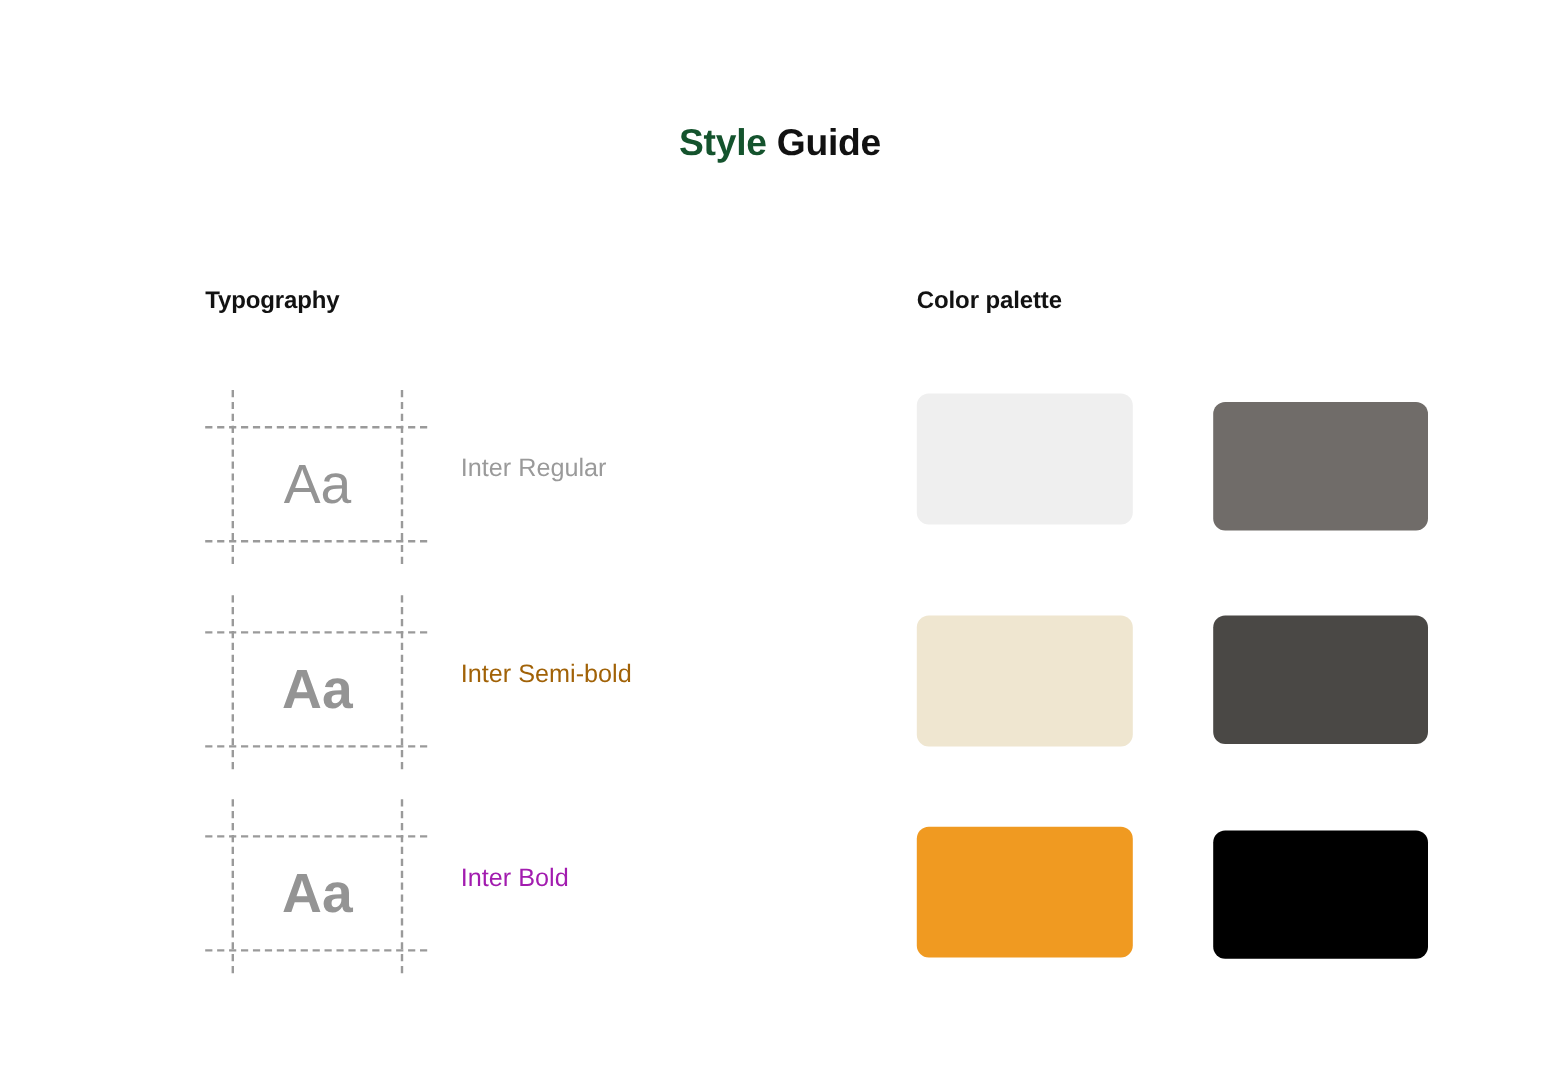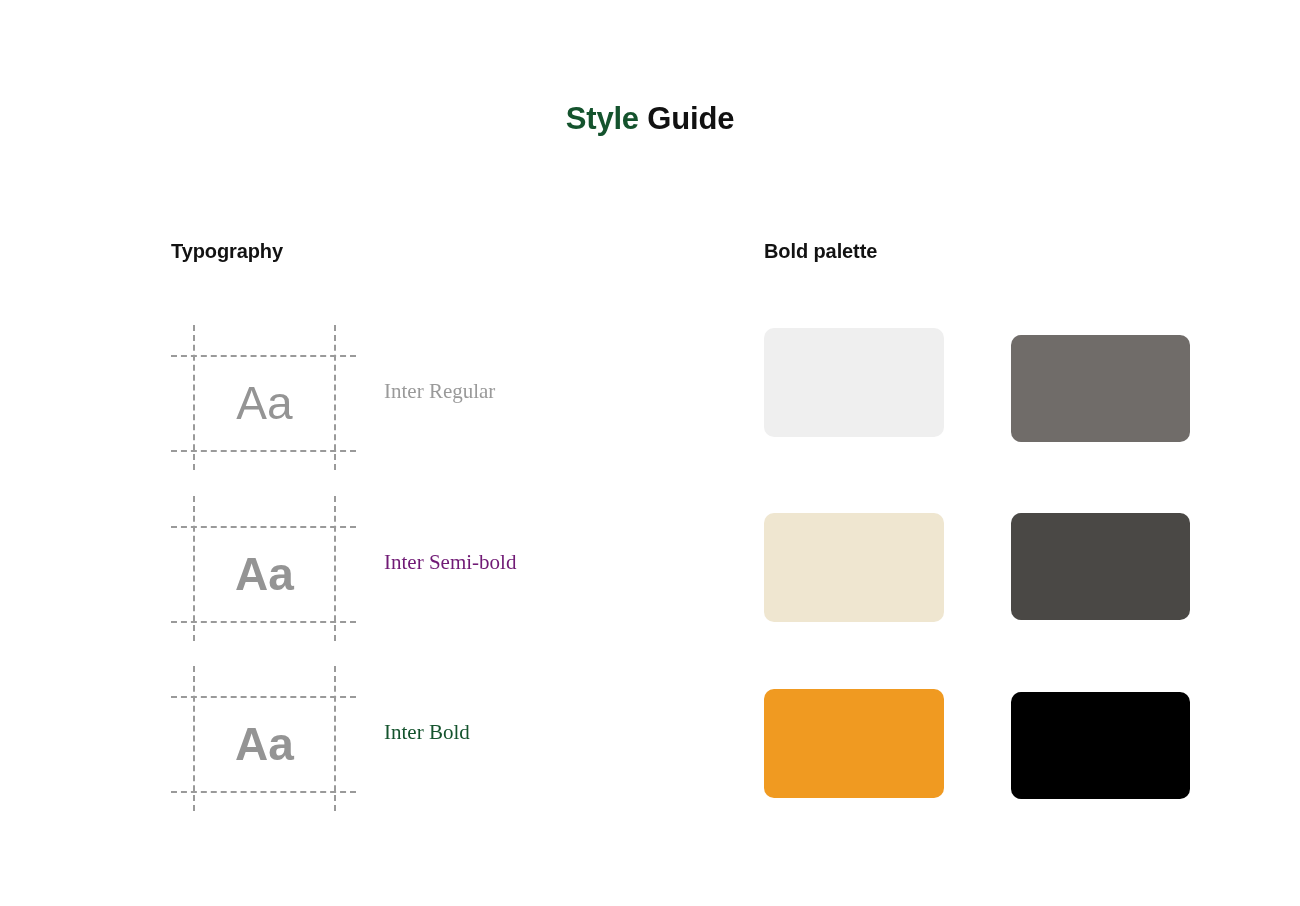--- a/index.html
+++ b/index.html
@@ -114,21 +114,20 @@
 
   .type-label {
     position: absolute;
     left: 365px;
     top: 70px;
     font-size: 21px;
     line-height: 28px;
     font-weight: 400;
     color: #9a9a9a;
     white-space: nowrap;
-    font-family: Liberation Serif, serif;
   }
 
   
   .palette-section {
     position: absolute;
     left: 0;
     top: 0;
     width: 1300px;
     height: 906px;
   }
@@ -168,39 +167,39 @@
   </div>
 
   <div class="type-row" id="type-row-1">
     <div class="guide">
       <div class="v-line left" style="border-left-color: rgb(154, 154, 154);"></div>
       <div class="v-line right" style="border-left-color: rgb(154, 154, 154);"></div>
       <div class="h-line top" style="border-top-color: rgb(154, 154, 154);"></div>
       <div class="h-line bottom" style="border-top-color: rgb(154, 154, 154);"></div>
       <div class="aa-specimen w-semibold" style="color: rgb(148, 148, 148);">Aa</div>
     </div>
-    <div class="type-label" style="color: #701a75;">Inter Semi-bold</div>
+    <div class="type-label" style="color: #a16207;">Inter Semi-bold</div>
   </div>
 
   <div class="type-row" id="type-row-2">
     <div class="guide">
       <div class="v-line left" style="border-left-color: rgb(154, 154, 154);"></div>
       <div class="v-line right" style="border-left-color: rgb(154, 154, 154);"></div>
       <div class="h-line top" style="border-top-color: rgb(154, 154, 154);"></div>
       <div class="h-line bottom" style="border-top-color: rgb(154, 154, 154);"></div>
       <div class="aa-specimen w-bold" style="color: rgb(148, 148, 148);">Aa</div>
     </div>
-    <div class="type-label" style="color: #14532d;">Inter Bold</div>
+    <div class="type-label" style="color: #a21caf;">Inter Bold</div>
   </div>
 
 </section>
 
 <section class="palette-section">
 
-  <h2 class="section-heading" id="color-palette-heading">Bold palette</h2>
+  <h2 class="section-heading" id="color-palette-heading">Color palette</h2>
 
   <div class="swatch row-0 col-left" style="background: rgb(239, 239, 239);"></div>
   <div class="swatch row-0 col-right" style="background: rgb(112, 108, 105);"></div>
   <div class="swatch row-1 col-left" style="background: rgb(239, 230, 208);"></div>
   <div class="swatch row-1 col-right" style="background: rgb(74, 72, 69);"></div>
   <div class="swatch row-2 col-left" style="background: rgb(240, 154, 33);"></div>
   <div class="swatch row-2 col-right" style="background: rgb(0, 0, 0);"></div>
 
 </section>
 

